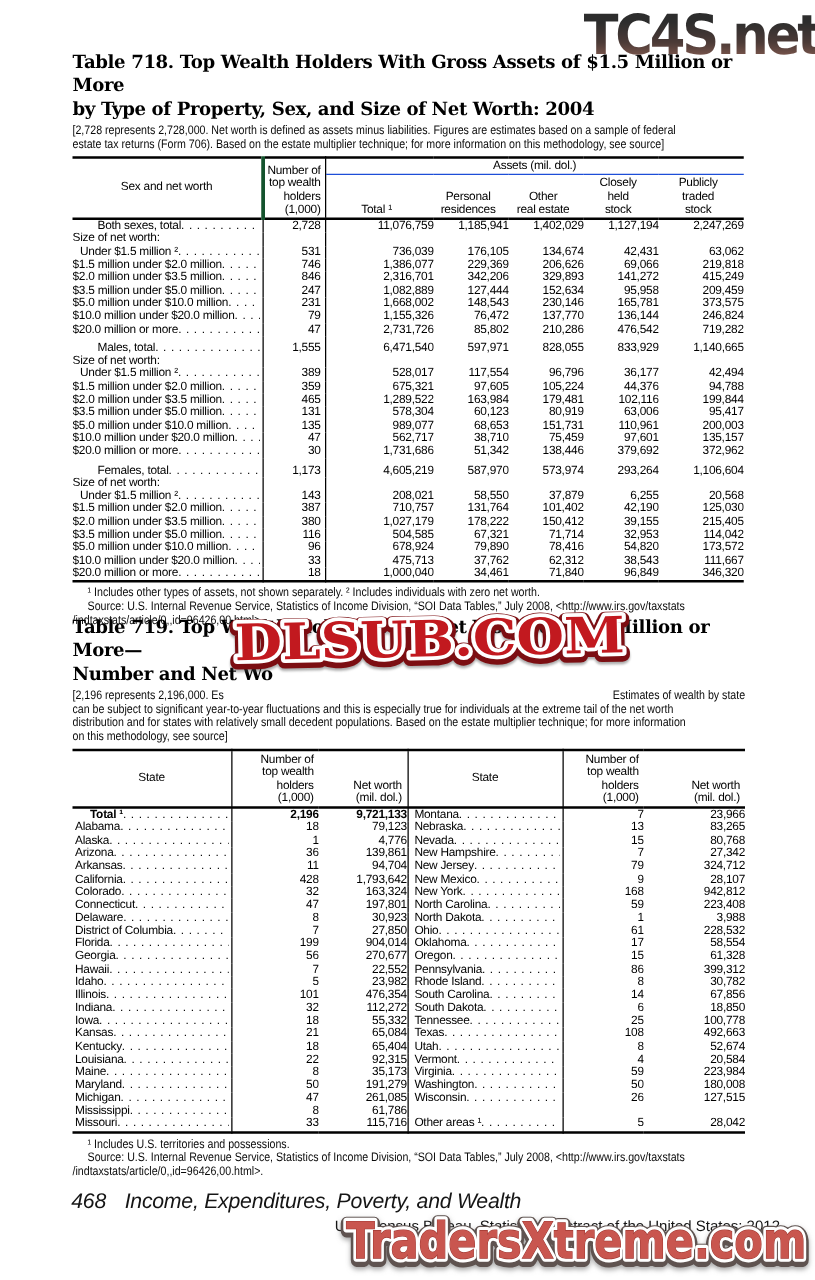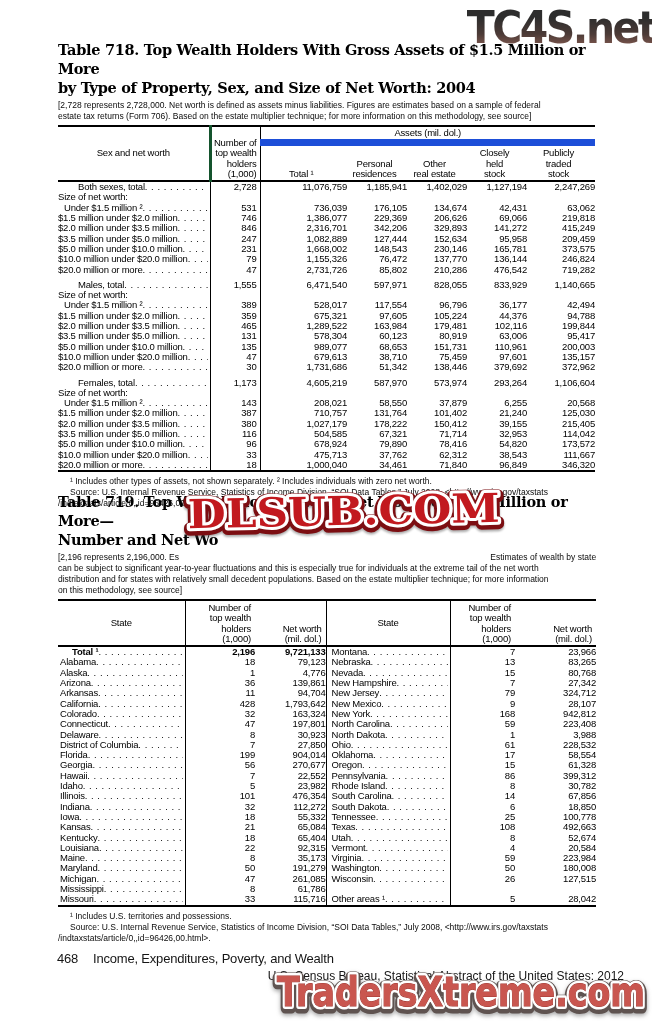--- a/index.html
+++ b/index.html
@@ -27,21 +27,21 @@
   .lblwrap{display:flex;align-items:baseline;overflow:hidden;padding-right:2px;}
   .lbl{white-space:nowrap;}
   .dots{flex:1;white-space:nowrap;overflow:hidden;}
   .dots::before{content:" . . . . . . . . . . . . . . . . . . . . . . . . . . . . . . . . . . . . . . . . . . . .";letter-spacing:.5px;}
   tr.nodots .dots::before{content:"";}
 
   
   .t718{width:537px;}
   .t718 th.stub-h{text-align:center;vertical-align:middle;border-right:3px solid #14532d;}
   .t718 th.hold-h{text-align:right;vertical-align:bottom;white-space:pre-line;padding:1px 3px 1px 0;border-right:1px solid #000;}
-  .t718 th.grp-h{text-align:center;vertical-align:top;padding:1px 0;border-bottom:7px solid #1d4ed8;}
+  .t718 th.grp-h{text-align:center;vertical-align:top;padding:1px 0;border-bottom:1px solid #1d4ed8;}
   .t718 tr.sub th{vertical-align:bottom;white-space:pre-line;padding:2px 5px 1px 0;}
   .t718 td:nth-child(1){border-right:1px solid #000;}
   .t718 td:nth-child(2){border-right:1px solid #000;padding-right:3px;}
   .t718 tr.total .lbl,.t718 tr.total .num{font-weight:normal;}
   .t718 tr.total .lblwrap{padding-left:20px;}
   .t718 tr.under .lblwrap{padding-left:6px;}
   .t718 tr.gap td{padding-top:5px;}
 
   
   .t719{width:538px;}
@@ -54,21 +54,21 @@
   .t719 .stub .lblwrap{padding-left:2px;}
   .t719 .s2 .lblwrap{padding-left:5px;align-items:center;}
   .t719 tr.totalrow td:nth-child(2),.t719 tr.totalrow td:nth-child(3){font-weight:bold;}
   .t719 tr.totalrow .s1 .lbl{font-weight:bold;}
   .t719 tr.totalrow .s1 .lblwrap{padding-left:14px;}
 
   .foot{margin-top:3px;}
 
   
   .pagefoot{position:absolute;left:57px;top:951px;width:567px;}
-  .pf-left{font-size:13px;letter-spacing:-0.2px;color:#151515;}
+  .pf-left{font-size:17px;letter-spacing:-0.2px;color:#151515;font-style:italic;}
   .pnum{margin-right:15px;}
   .pf-right{font-size:12px;text-align:right;margin-top:3px;color:#151515;}
 
   
   .wm-tc4s{position:absolute;top:2px;right:-3px;z-index:30;
     font-family:"DejaVu Sans",sans-serif;font-weight:bold;font-size:41px;letter-spacing:-2.5px;
     transform:scale(1.0,1.08);transform-origin:top right;
     background:linear-gradient(180deg,#2d2d2d 30%,#4c3b37 62%,#8c6055 92%);
     -webkit-background-clip:text;background-clip:text;color:transparent;}
   .wm-dlsub{position:absolute;left:178px;top:483px;z-index:30;filter:drop-shadow(0 2px 1px rgba(70,70,70,.45));}
@@ -350,21 +350,21 @@
     <td class="num">200,003</td>
   </tr>
           <tr>
     <td class="stub">
               <span class="lblwrap">
                 <span class="lbl">$10.0 million under $20.0 million</span>
                 <span class="dots"></span>
               </span>
             </td>
     <td class="num">47</td>
-    <td class="num">679,613</td>
+    <td class="num">562,717</td>
     <td class="num">38,710</td>
     <td class="num">75,459</td>
     <td class="num">97,601</td>
     <td class="num">135,157</td>
   </tr>
           <tr>
     <td class="stub">
               <span class="lblwrap">
                 <span class="lbl">$20.0 million or more</span>
                 <span class="dots"></span>
@@ -423,21 +423,21 @@
     <td class="stub">
               <span class="lblwrap">
                 <span class="lbl">$1.5 million under $2.0 million</span>
                 <span class="dots"></span>
               </span>
             </td>
     <td class="num">387</td>
     <td class="num">710,757</td>
     <td class="num">131,764</td>
     <td class="num">101,402</td>
-    <td class="num">21,240</td>
+    <td class="num">42,190</td>
     <td class="num">125,030</td>
   </tr>
           <tr>
     <td class="stub">
               <span class="lblwrap">
                 <span class="lbl">$2.0 million under $3.5 million</span>
                 <span class="dots"></span>
               </span>
             </td>
     <td class="num">380</td>

